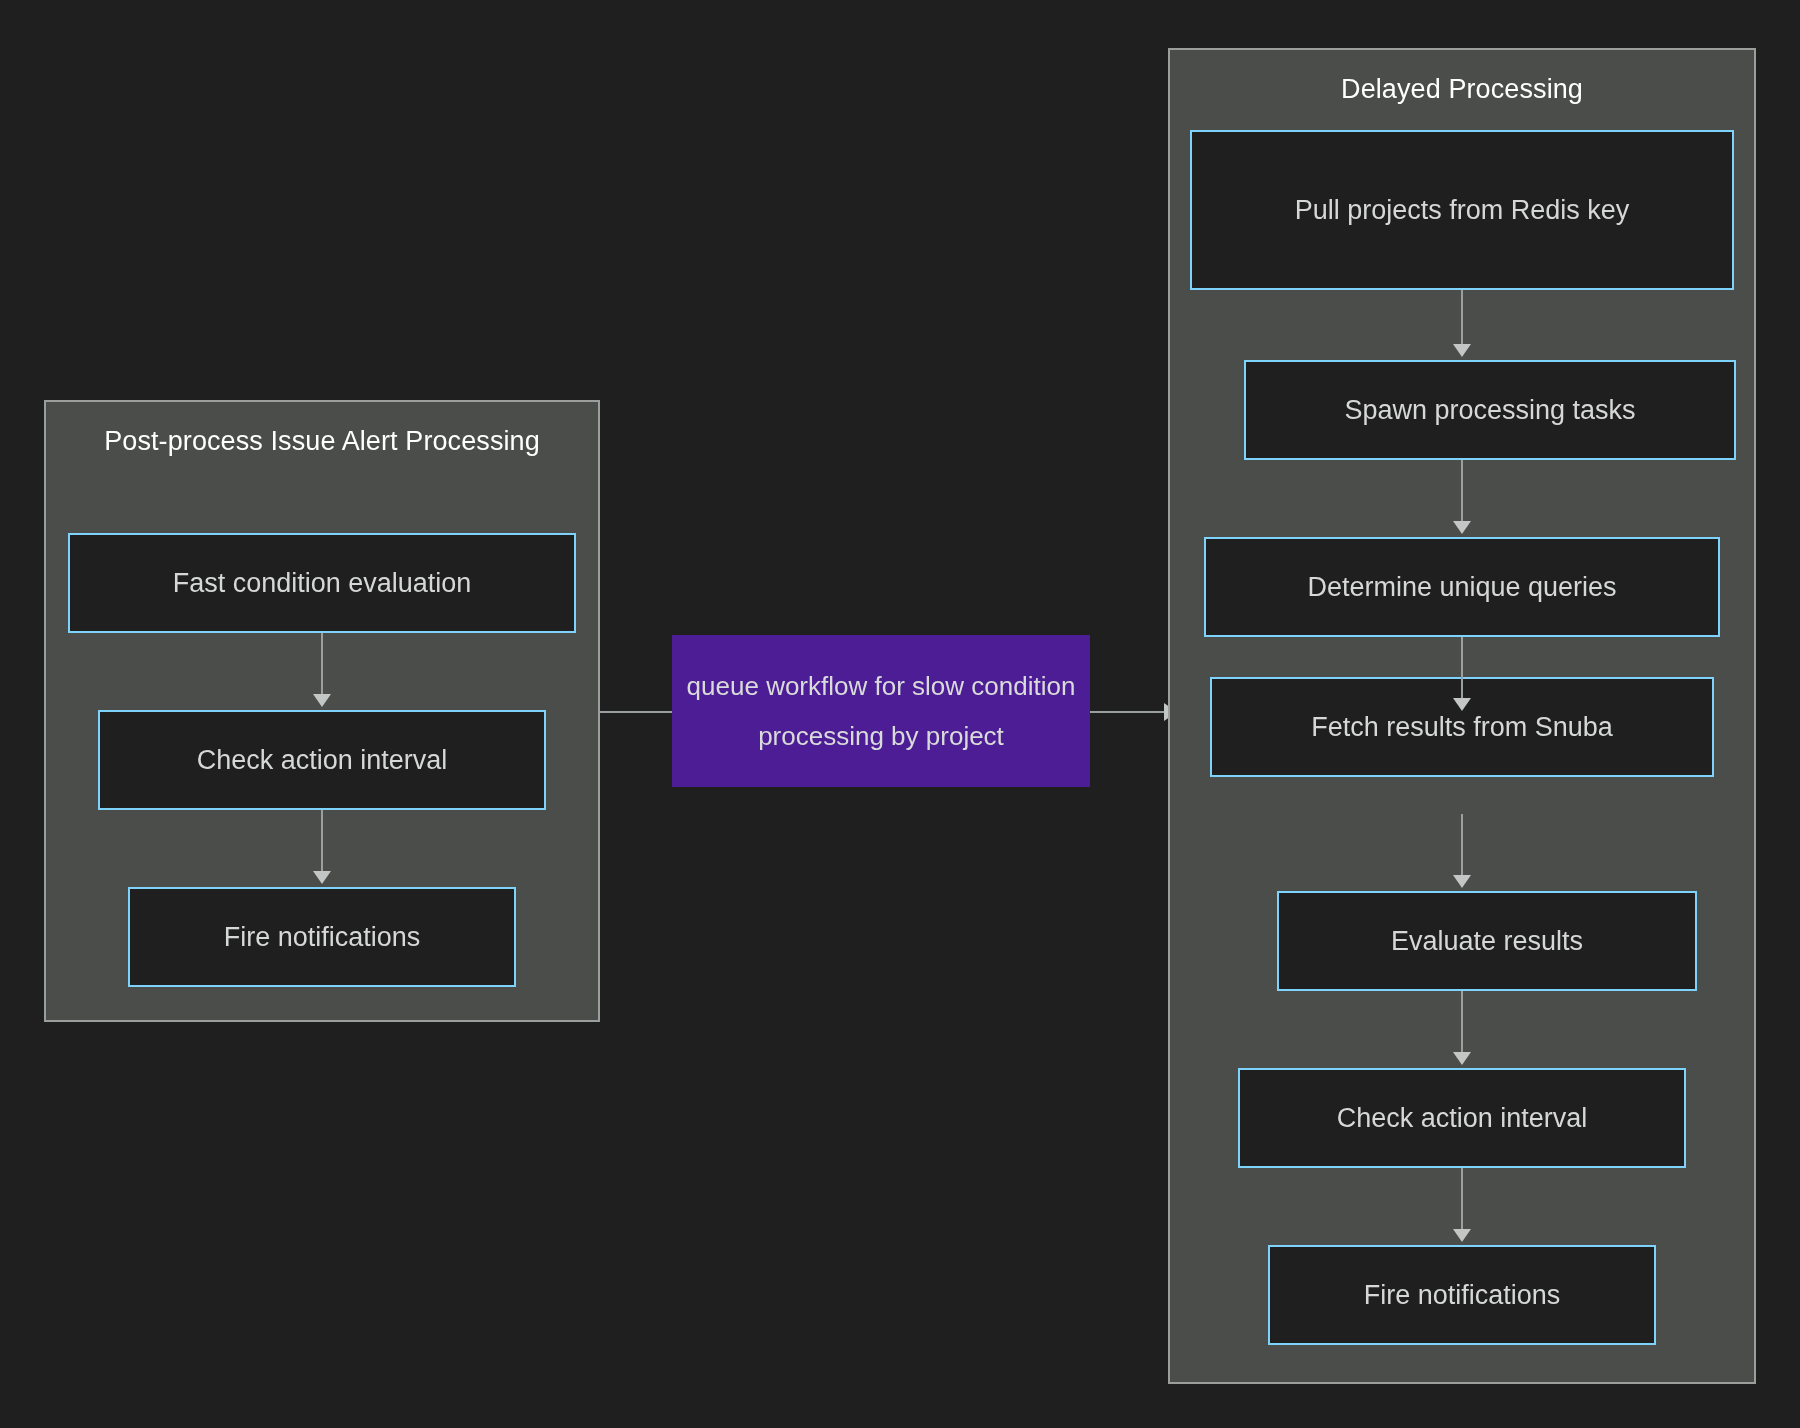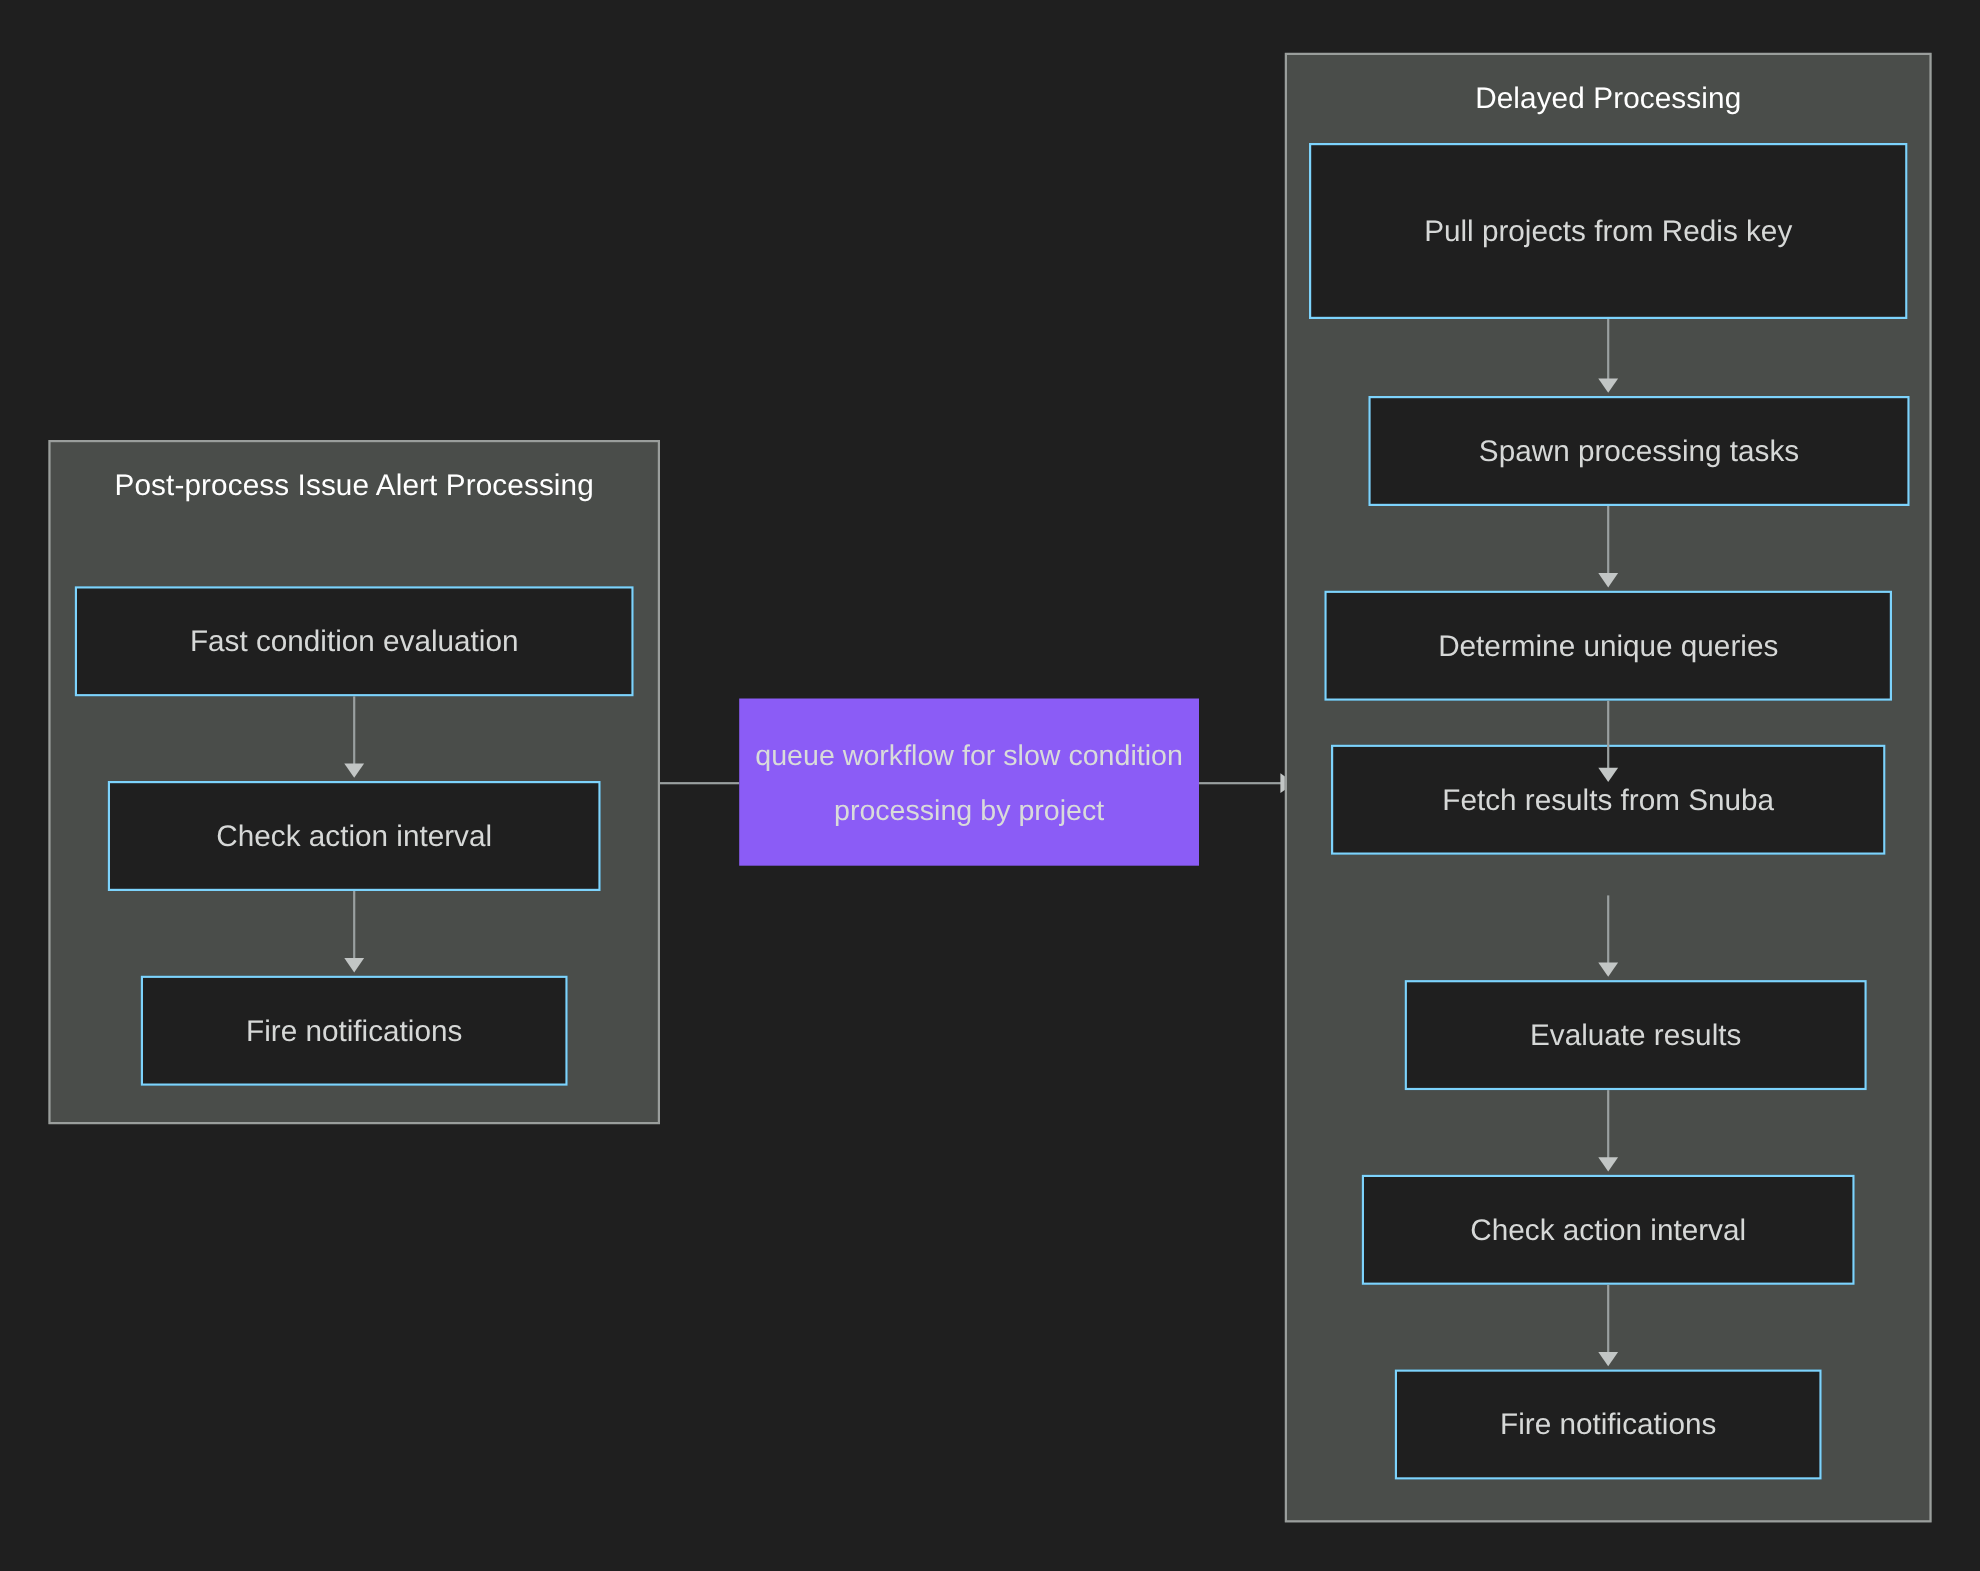--- a/index.html
+++ b/index.html
@@ -63,21 +63,21 @@
   .arrow-right {
     position: absolute;
     width: 0; height: 0;
     border-top: 9px solid transparent;
     border-bottom: 9px solid transparent;
     border-left: 13px solid #c2c6c5;
   }
   
   .edge-label {
     position: absolute;
-    background: #8b5cf6;
+    background: #4c1d95;
     color: #d9dbda;
     font-size: 26px;
     line-height: 50px;
     text-align: center;
     padding: 0 14px;
     display: flex;
     align-items: center;
     justify-content: center;
   }
 </style>

